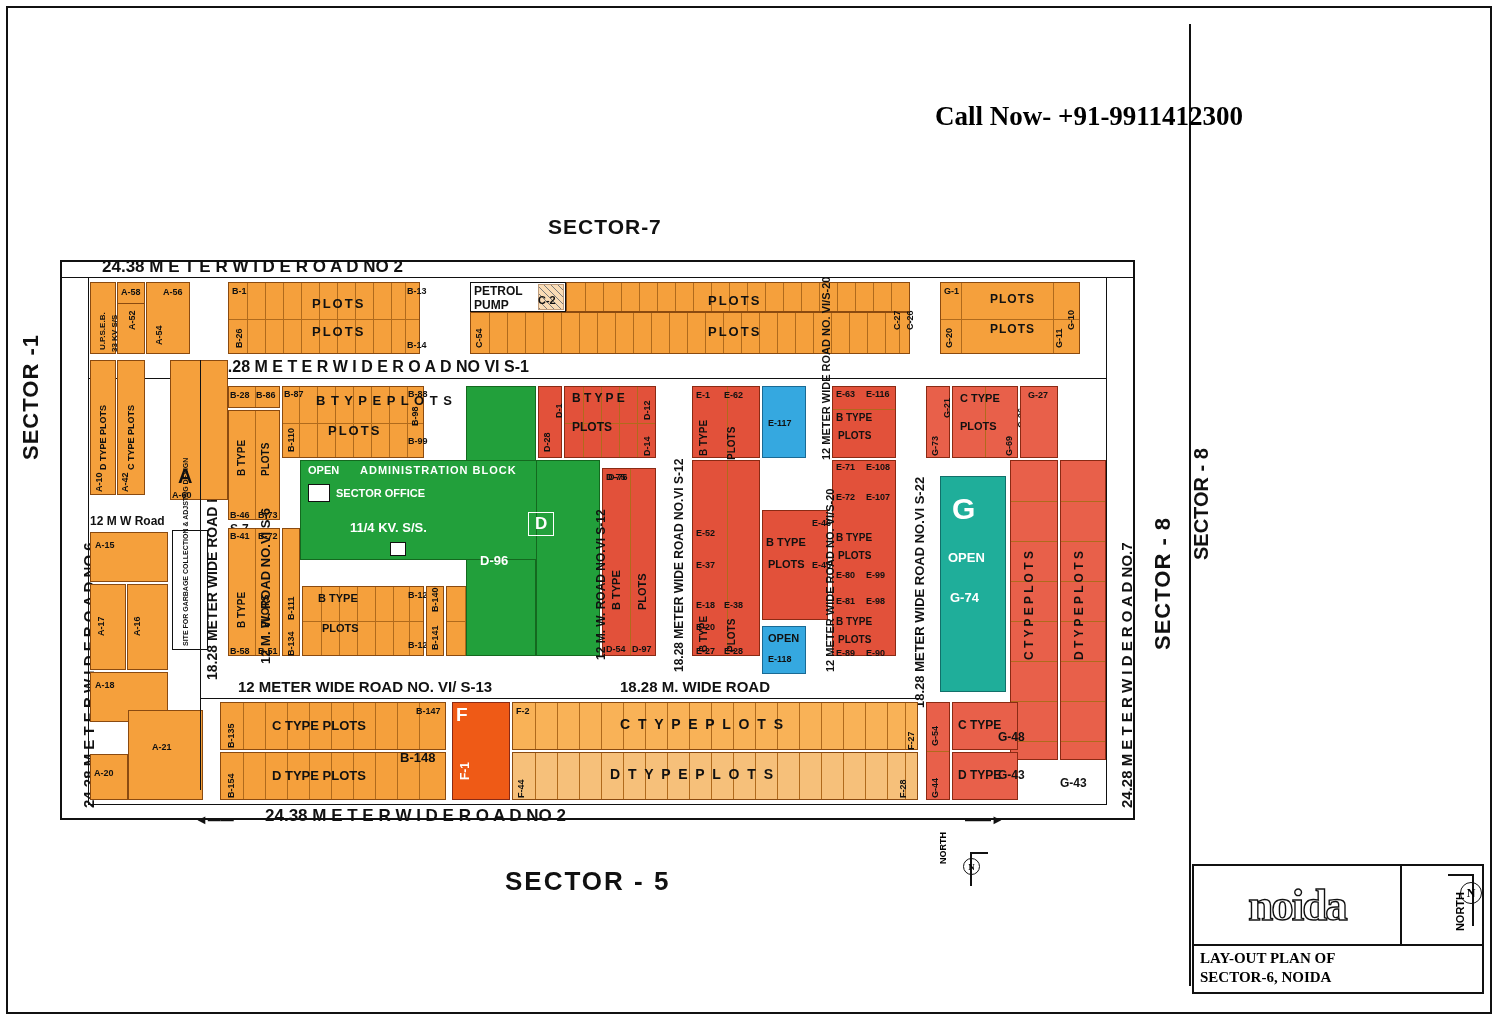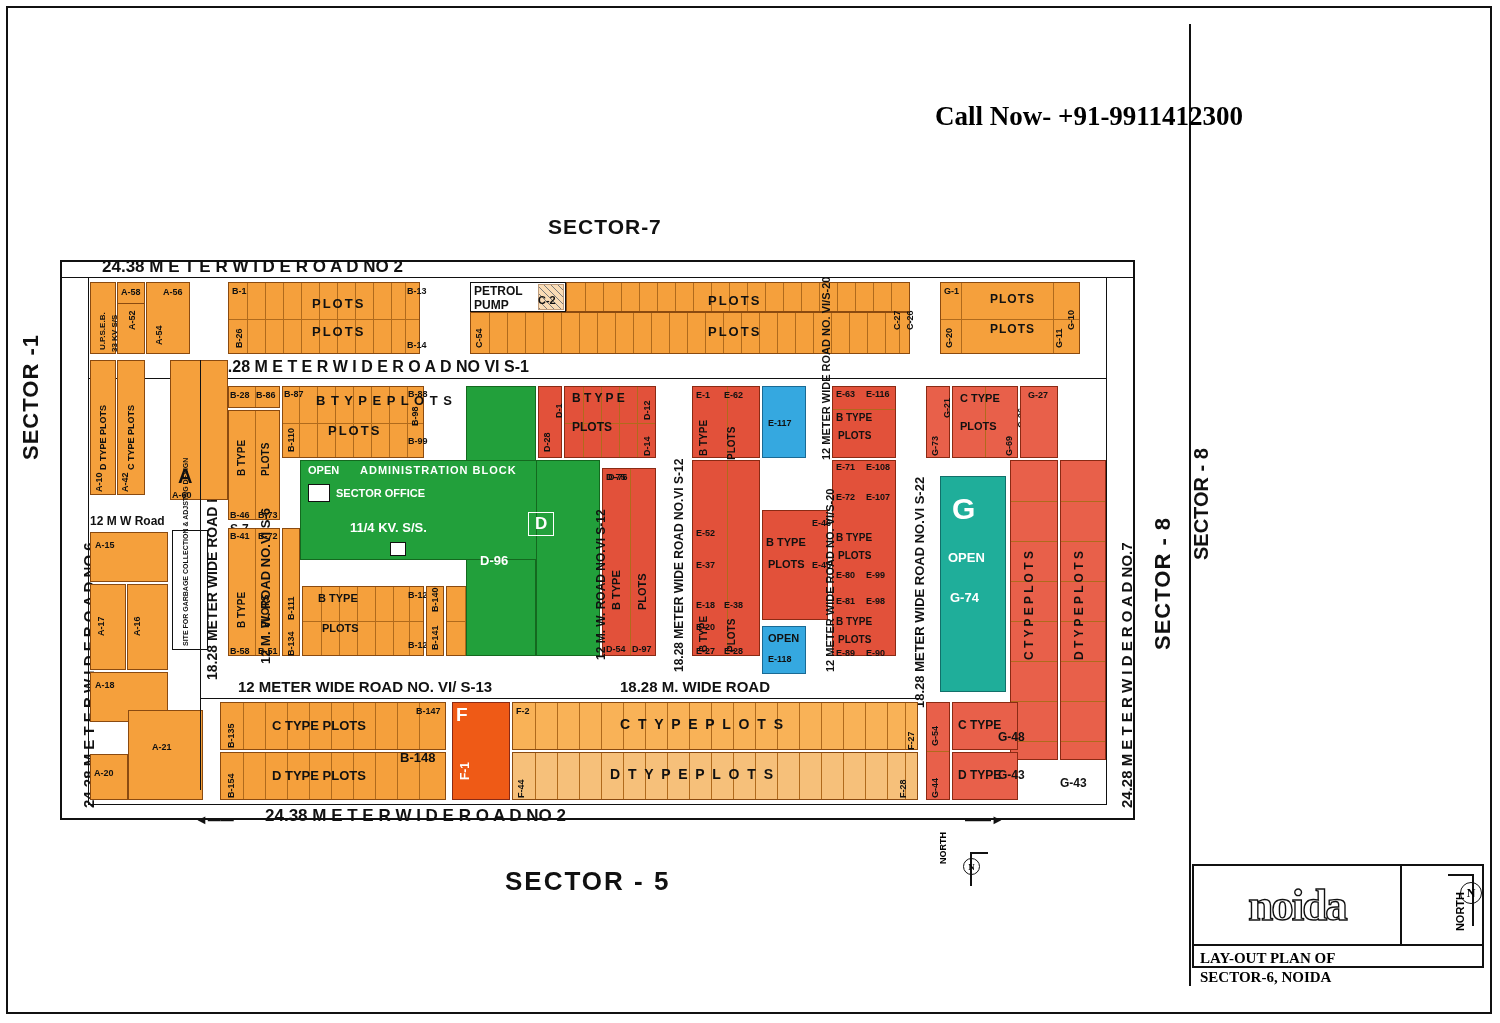--- a/index.html
+++ b/index.html
@@ -19,21 +19,21 @@
     position:absolute;left:1190px;top:24px;width:272px;height:962px;
     border-left:1px solid #111;box-sizing:border-box;
   }
   .brand{
     position:absolute;left:935px;top:98px;width:520px;
     font-family:"Liberation Serif", serif;font-weight:bold;font-size:27px;color:#000;
     line-height:1.34;
   }
   
   .titleblock{
-    position:absolute;left:1192px;top:864px;width:292px;height:104px;
+    position:absolute;left:1192px;top:864px;width:292px;height:130px;
     border:2px solid #111;box-sizing:border-box;background:#fff;
   }
   .tb-logo{
     position:absolute;left:0;top:0;width:208px;height:78px;border-right:2px solid #111;
     box-sizing:border-box;display:flex;align-items:center;justify-content:center;
   }
   .tb-logo span{
     font-family:"Liberation Serif", serif;font-size:45px;font-weight:bold;letter-spacing:-2px;
     color:#fff;-webkit-text-stroke:1.4px #111;text-stroke:1.4px #111;
   }

